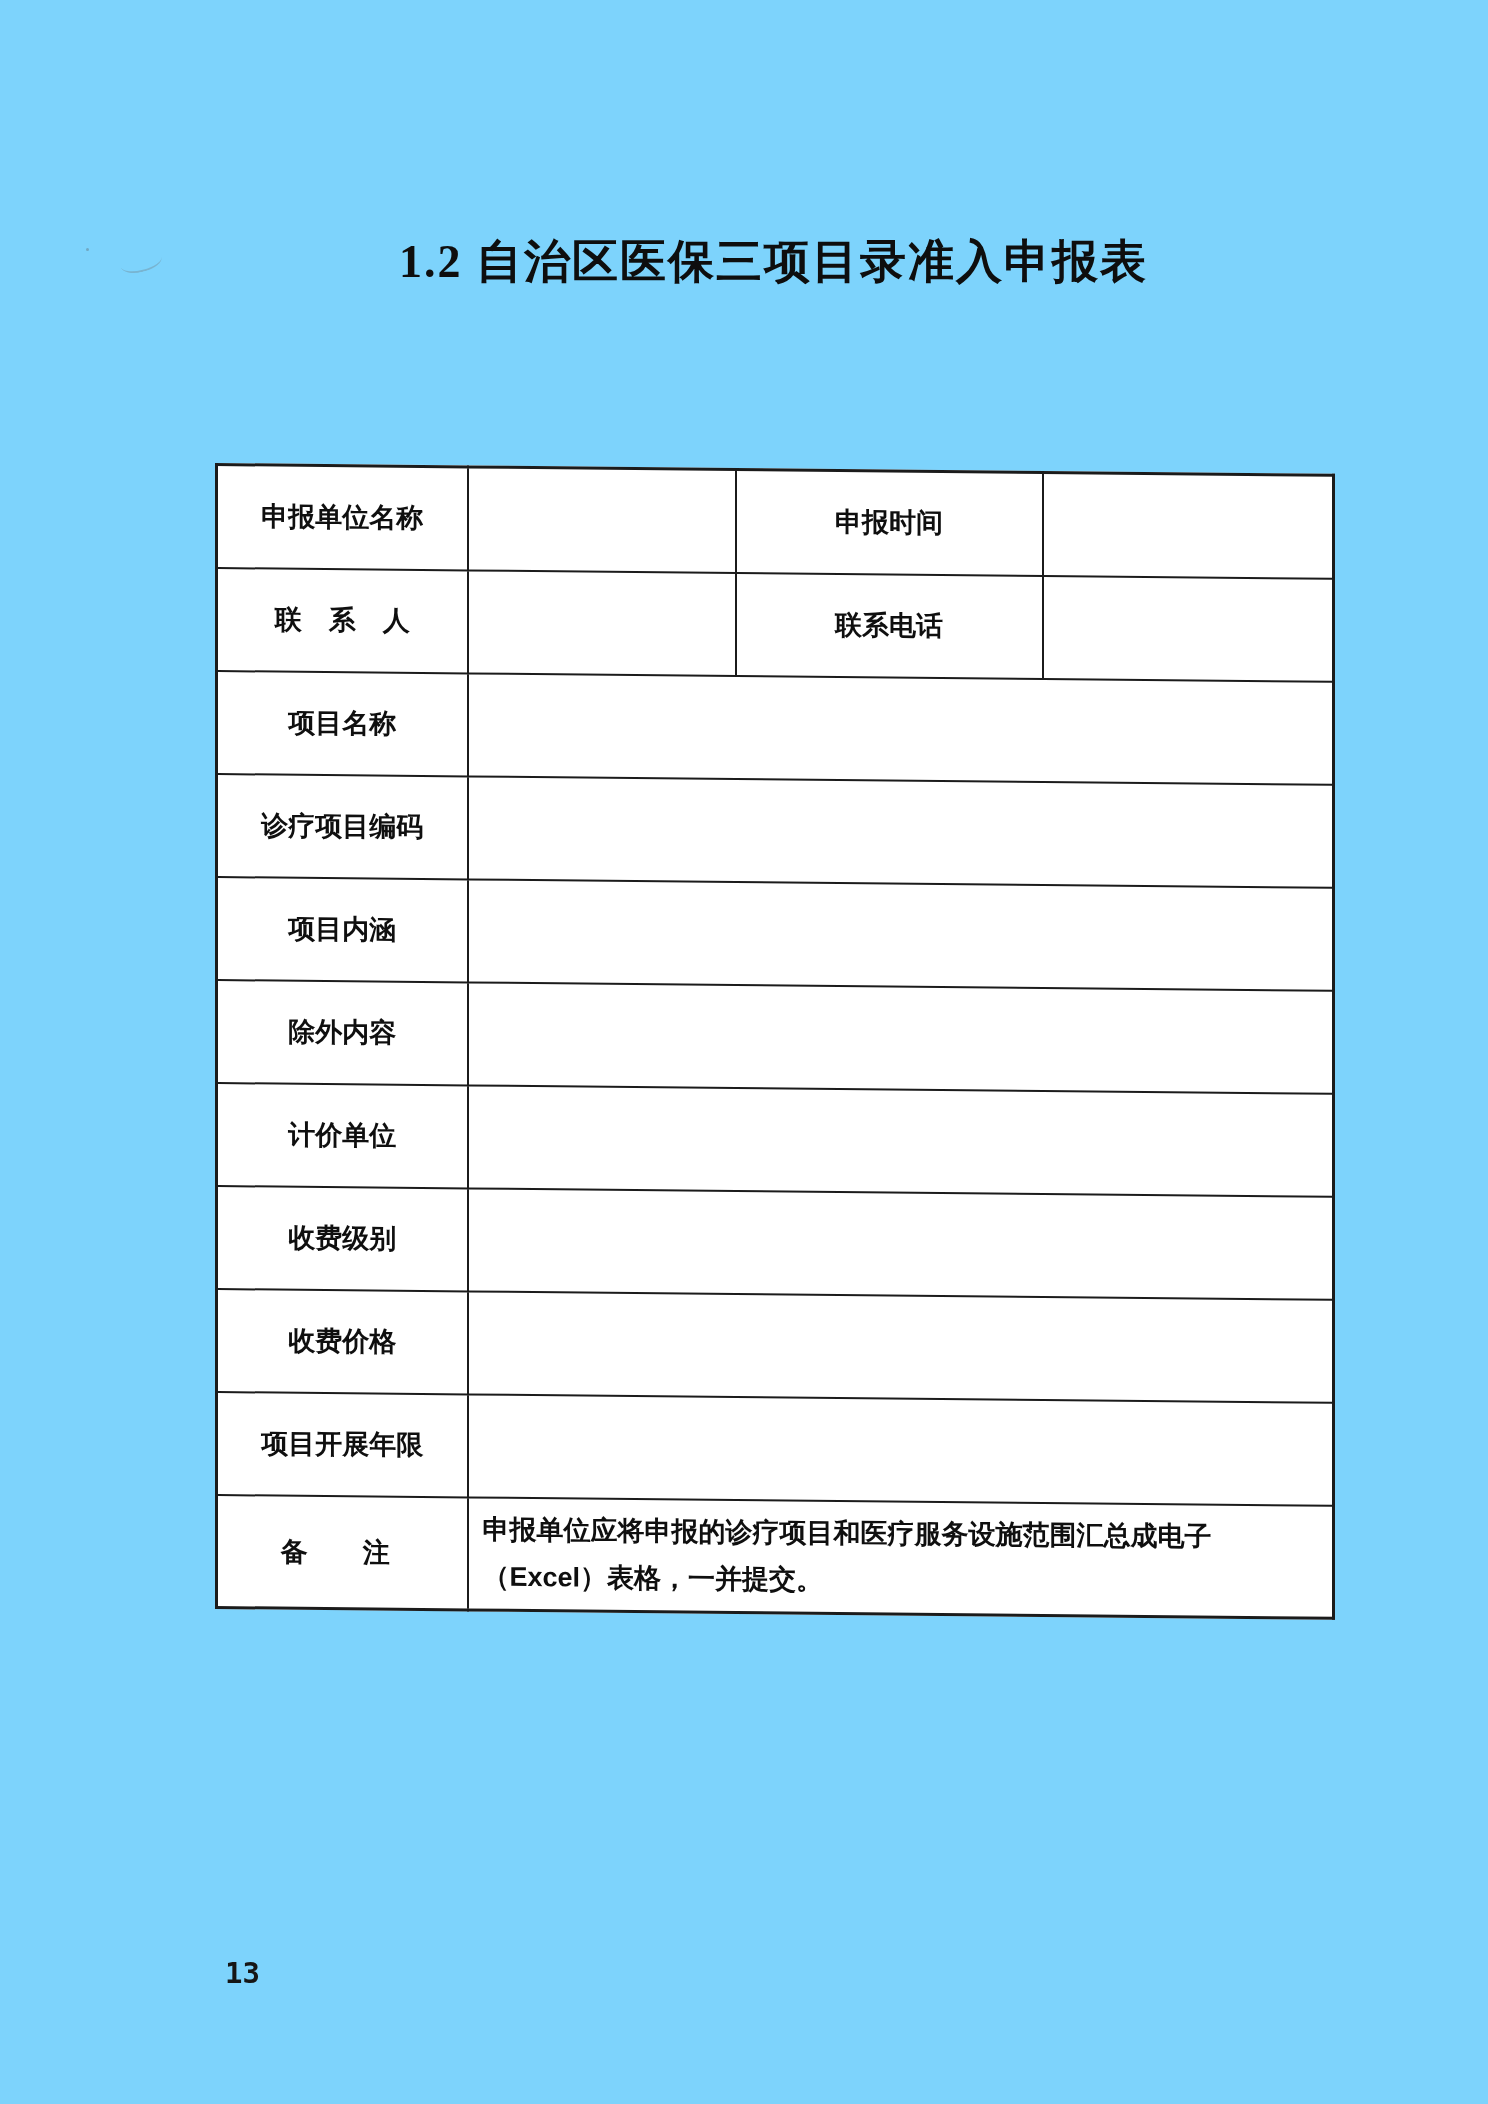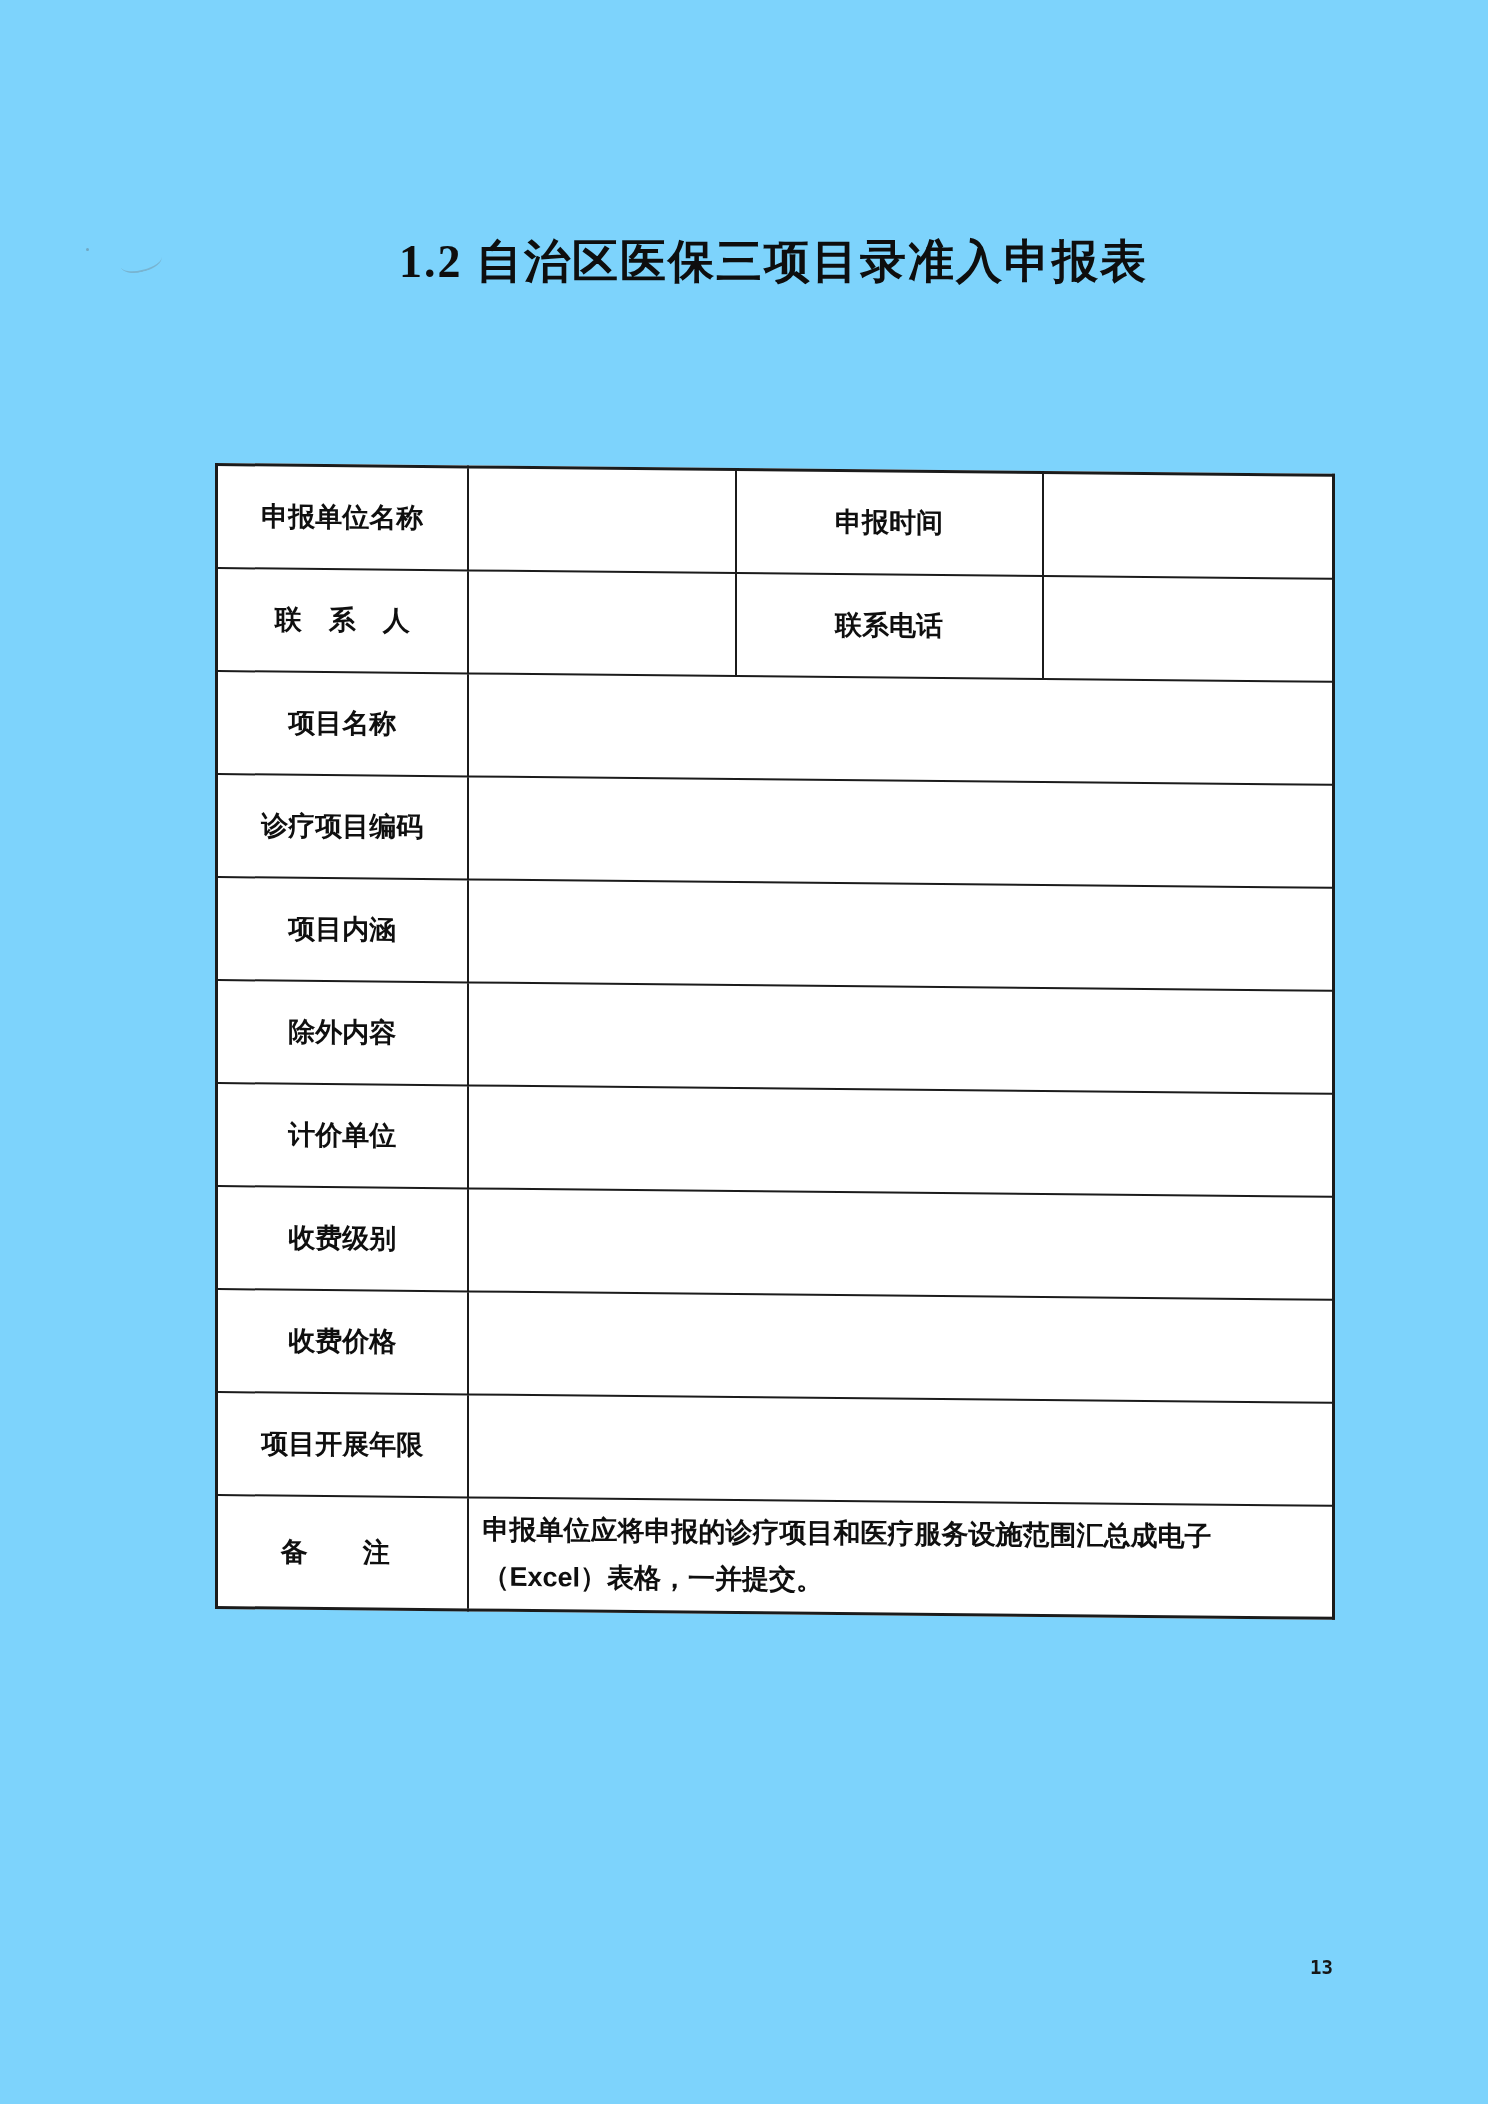--- a/index.html
+++ b/index.html
@@ -106,26 +106,26 @@
     text-align: left;
     vertical-align: middle;
     padding: 8px 12px 8px 14px;
     line-height: 47px;
     color: #0f0f0f;
   }
 
   
   .page-number {
     position: absolute;
-    left: 216px;
+    left: 225px;
     top: 1956px;
     width: 1117px;
-    text-align: right;
+    text-align: left;
     font-family: "DejaVu Sans Mono", monospace;
-    font-size: 19px;
+    font-size: 29px;
     font-weight: bold;
     color: #161616;
   }
 </style>
 </head>
 <body>
 
 <div class="page">
 
   <span class="scan-dot"></span>

